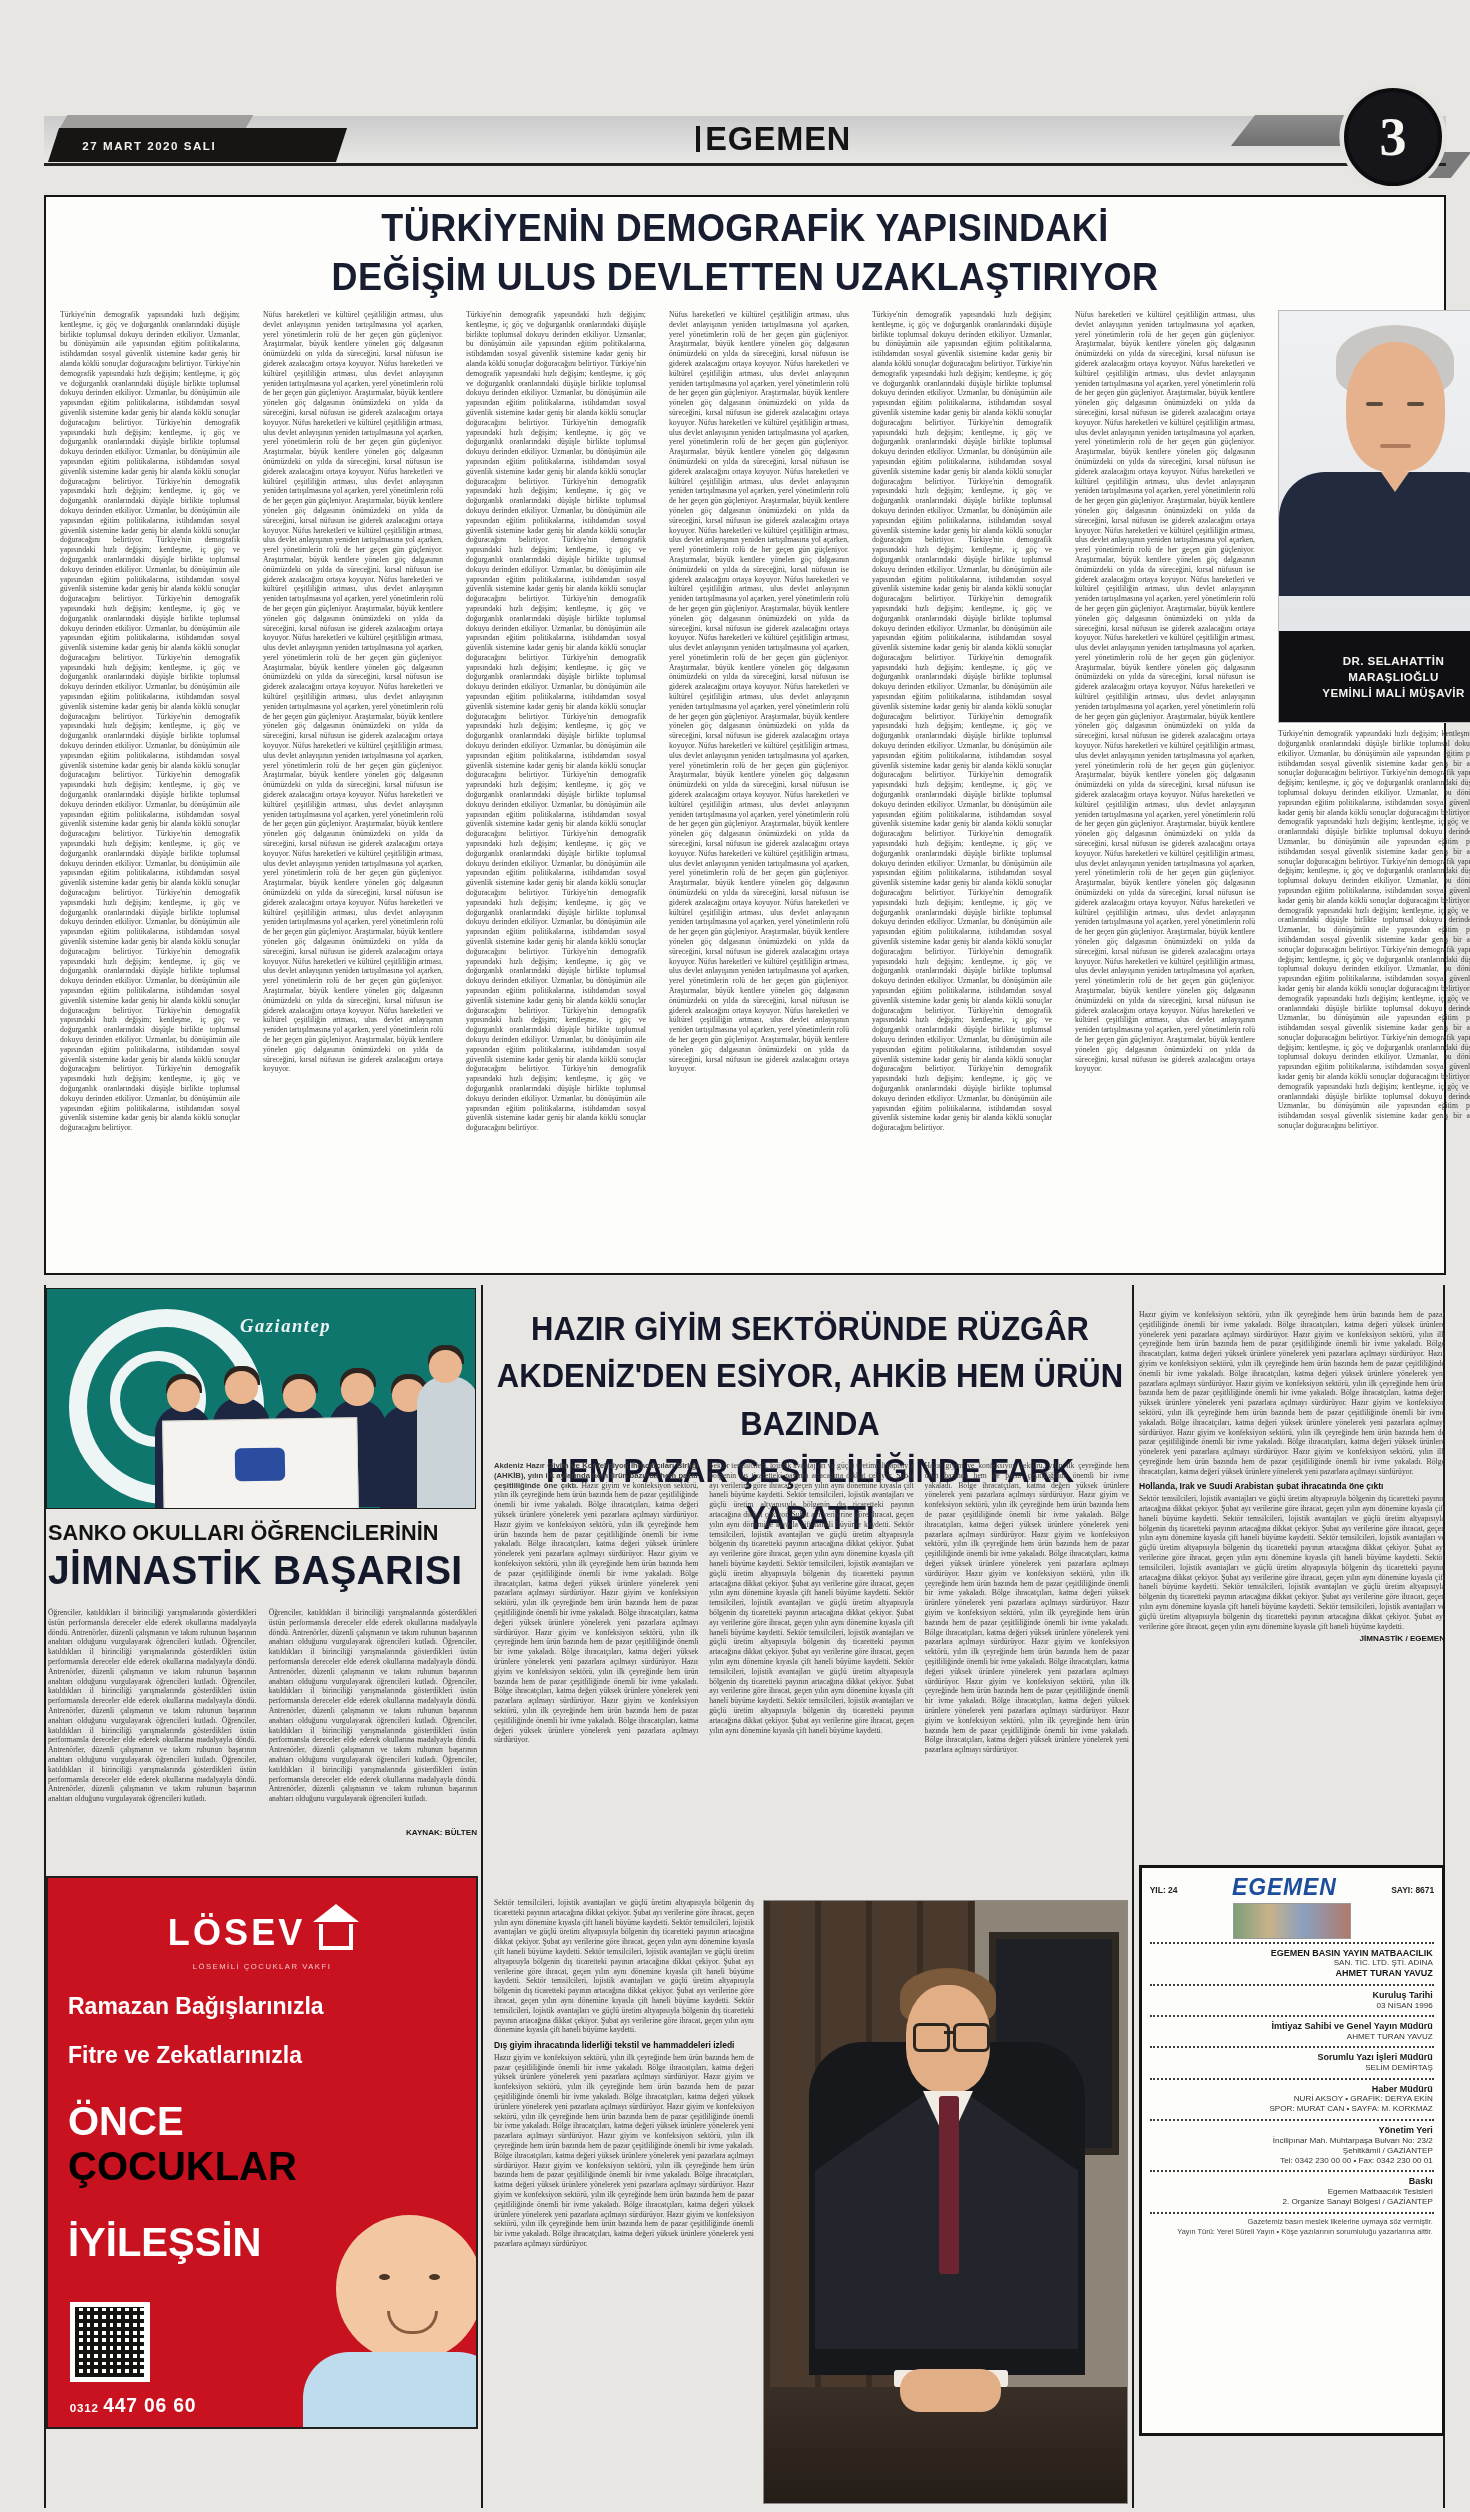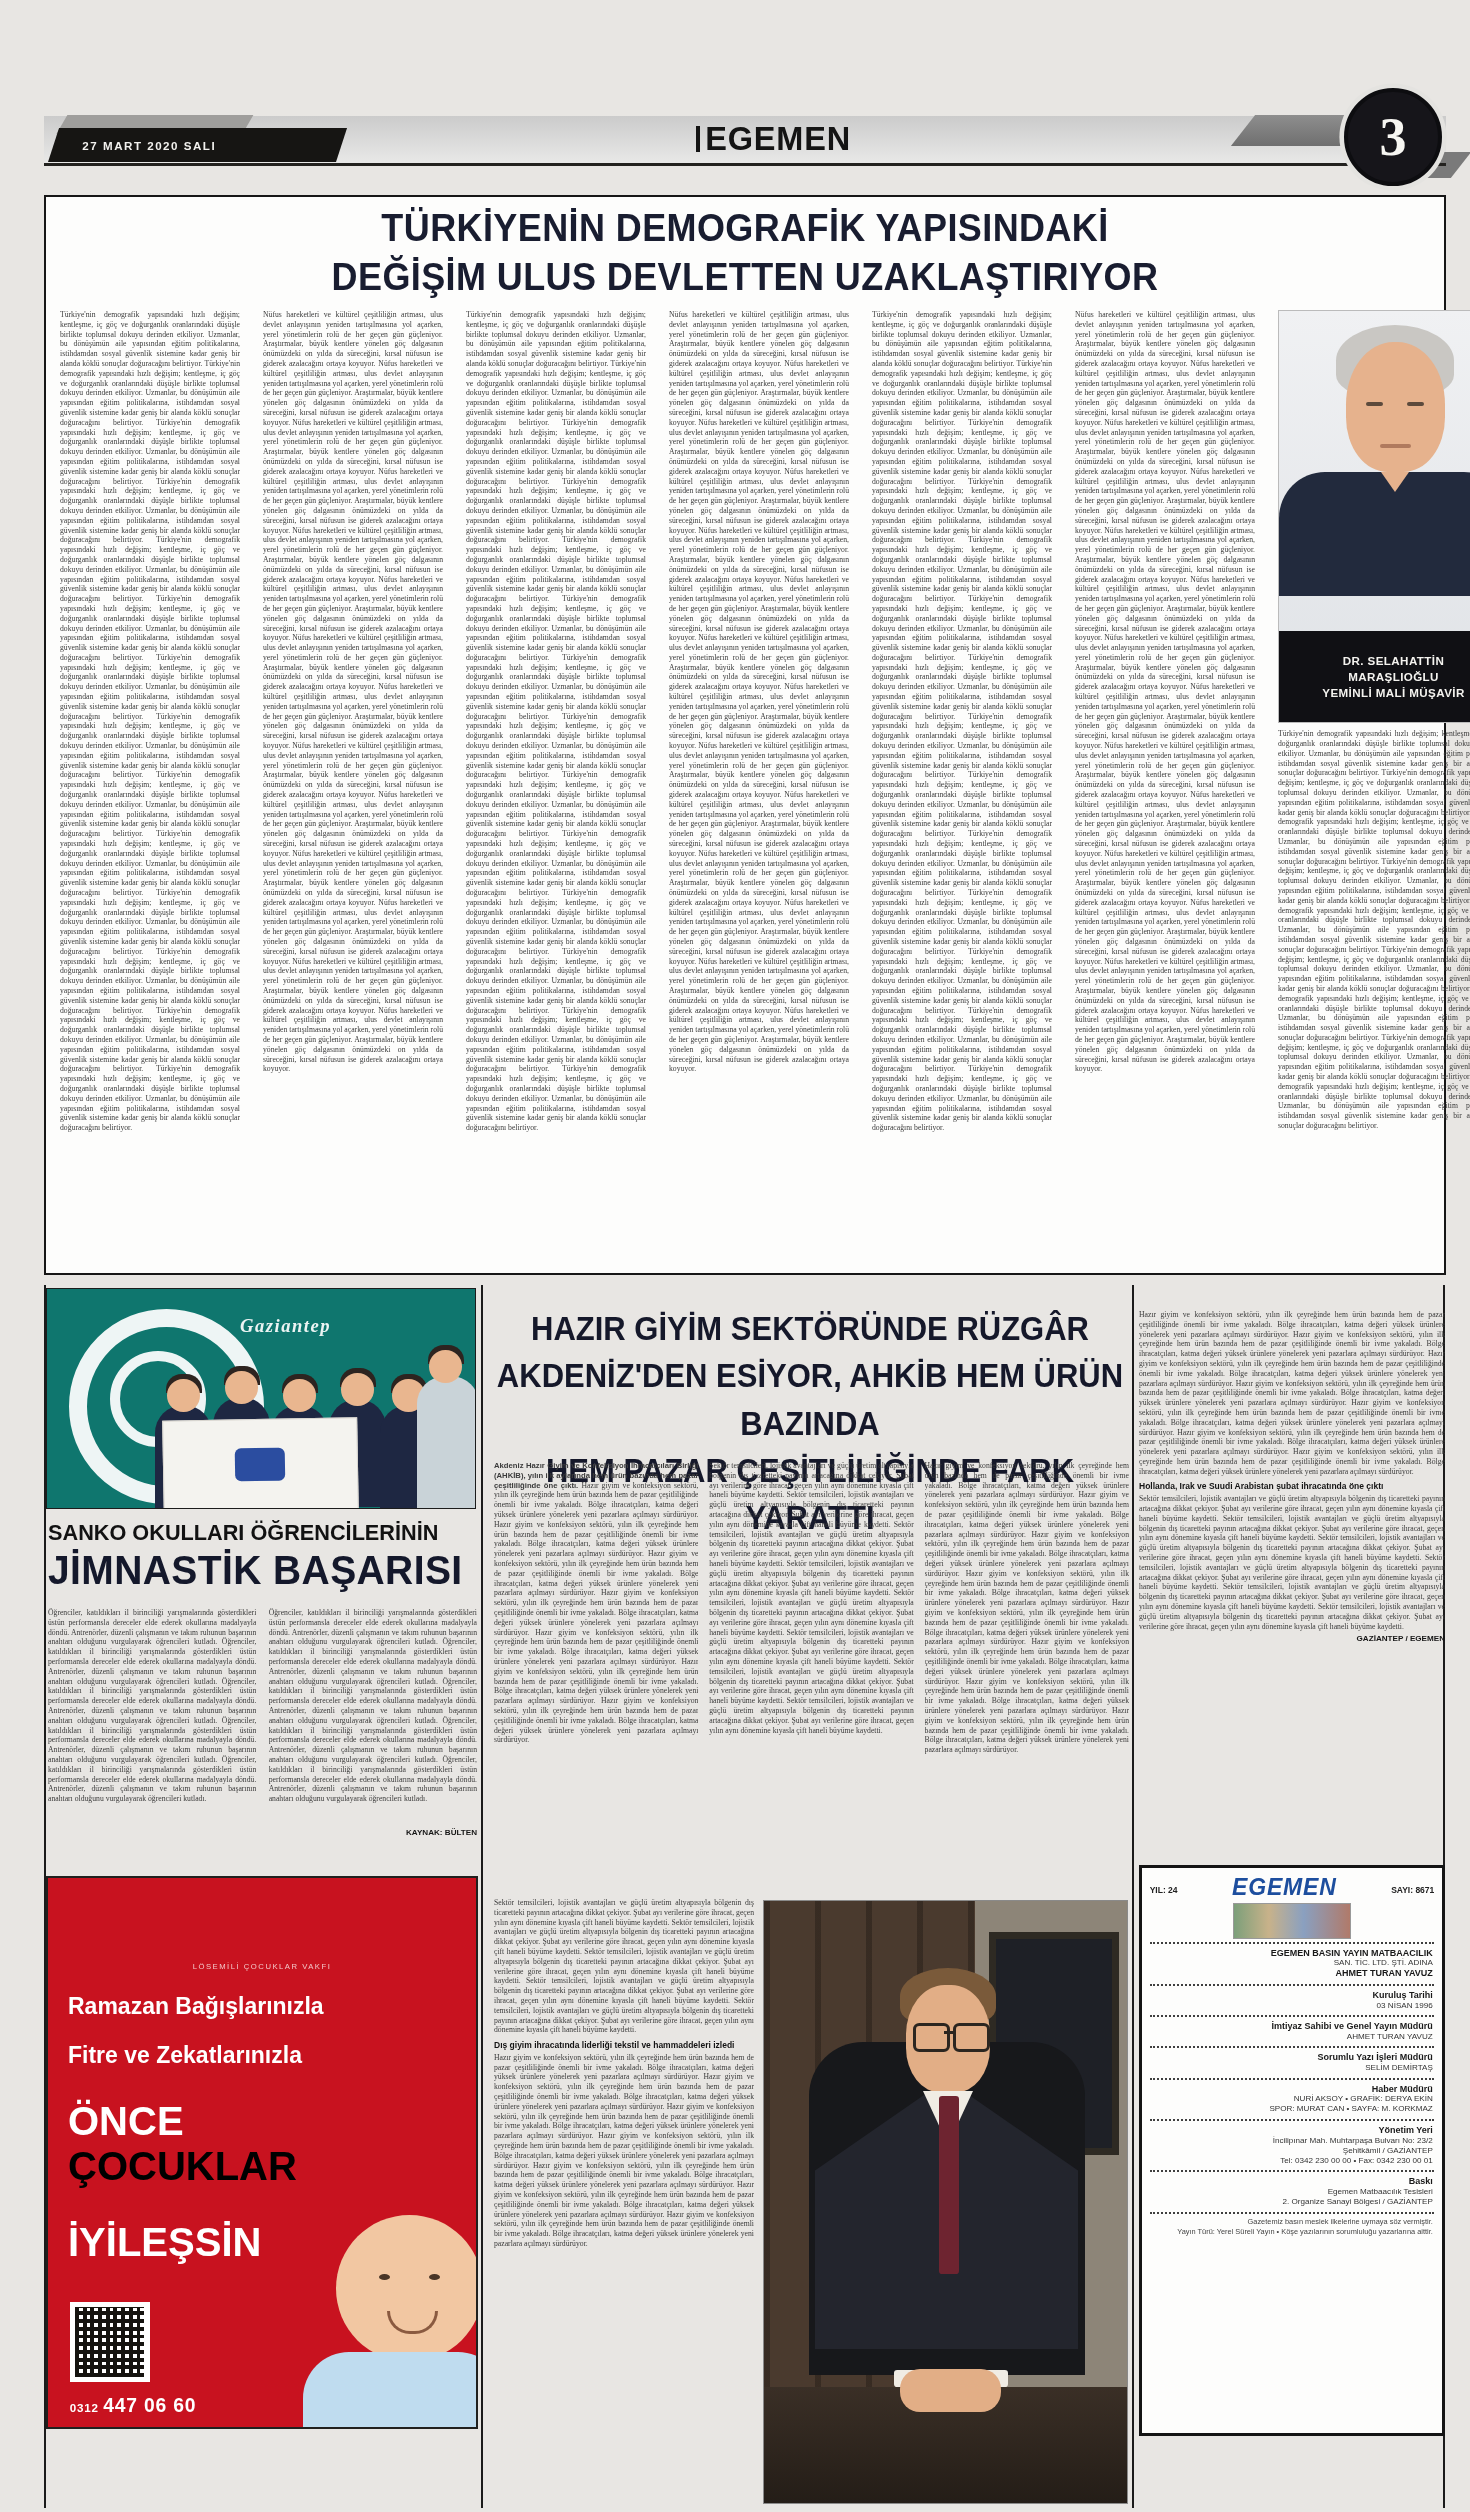--- a/index.html
+++ b/index.html
@@ -212,20 +212,27 @@
 <div class="abs a3-h2">JİMNASTİK BAŞARISI</div>
 <div class="abs a3-cols">
   <div class="c greek">Öğrenciler, katıldıkları il birinciliği yarışmalarında gösterdikleri üstün performansla dereceler elde ederek okullarına madalyayla döndü. Antrenörler, düzenli çalışmanın ve takım ruhunun başarının anahtarı olduğunu vurgulayarak öğrencileri kutladı.  Öğrenciler, katıldıkları il birinciliği yarışmalarında gösterdikleri üstün performansla dereceler elde ederek okullarına madalyayla döndü. Antrenörler, düzenli çalışmanın ve takım ruhunun başarının anahtarı olduğunu vurgulayarak öğrencileri kutladı.  Öğrenciler, katıldıkları il birinciliği yarışmalarında gösterdikleri üstün performansla dereceler elde ederek okullarına madalyayla döndü. Antrenörler, düzenli çalışmanın ve takım ruhunun başarının anahtarı olduğunu vurgulayarak öğrencileri kutladı.  Öğrenciler, katıldıkları il birinciliği yarışmalarında gösterdikleri üstün performansla dereceler elde ederek okullarına madalyayla döndü. Antrenörler, düzenli çalışmanın ve takım ruhunun başarının anahtarı olduğunu vurgulayarak öğrencileri kutladı.  Öğrenciler, katıldıkları il birinciliği yarışmalarında gösterdikleri üstün performansla dereceler elde ederek okullarına madalyayla döndü. Antrenörler, düzenli çalışmanın ve takım ruhunun başarının anahtarı olduğunu vurgulayarak öğrencileri kutladı. </div>
   <div class="c">
     <div class="greek" style="height:217px;overflow:hidden;">Öğrenciler, katıldıkları il birinciliği yarışmalarında gösterdikleri üstün performansla dereceler elde ederek okullarına madalyayla döndü. Antrenörler, düzenli çalışmanın ve takım ruhunun başarının anahtarı olduğunu vurgulayarak öğrencileri kutladı.  Öğrenciler, katıldıkları il birinciliği yarışmalarında gösterdikleri üstün performansla dereceler elde ederek okullarına madalyayla döndü. Antrenörler, düzenli çalışmanın ve takım ruhunun başarının anahtarı olduğunu vurgulayarak öğrencileri kutladı.  Öğrenciler, katıldıkları il birinciliği yarışmalarında gösterdikleri üstün performansla dereceler elde ederek okullarına madalyayla döndü. Antrenörler, düzenli çalışmanın ve takım ruhunun başarının anahtarı olduğunu vurgulayarak öğrencileri kutladı.  Öğrenciler, katıldıkları il birinciliği yarışmalarında gösterdikleri üstün performansla dereceler elde ederek okullarına madalyayla döndü. Antrenörler, düzenli çalışmanın ve takım ruhunun başarının anahtarı olduğunu vurgulayarak öğrencileri kutladı.  Öğrenciler, katıldıkları il birinciliği yarışmalarında gösterdikleri üstün performansla dereceler elde ederek okullarına madalyayla döndü. Antrenörler, düzenli çalışmanın ve takım ruhunun başarının anahtarı olduğunu vurgulayarak öğrencileri kutladı. </div>
     <div class="credit">KAYNAK: BÜLTEN</div>
   </div>
 </div>
 
 <div class="abs losev">
+  <div class="logo-row">
+    <span class="brand">LÖSEV</span>
+    <span class="house">
+      <span class="roof"></span>
+        <span class="bodyy"></span>
+    </span>
+  </div>
   <div class="sub">LÖSEMİLİ ÇOCUKLAR VAKFI</div>
   <div class="l1">Ramazan Bağışlarınızla</div>
   <div class="l2">Fitre ve Zekatlarınızla</div>
   <div class="b1">ÖNCE</div>
   <div class="b2">ÇOCUKLAR</div>
   <div class="b3">İYİLEŞSİN</div>
   <div class="kid-head"></div>
   <div class="kid-face-eye" style="left:331px;top:396px;"></div>
   <div class="kid-face-eye" style="left:381px;top:396px;"></div>
   <div class="kid-smile"></div>
@@ -272,21 +279,21 @@
   <div class="desk"></div>
   <div class="cuff1" style="left:130px;"></div>
   <div class="cuff2" style="left:218px;"></div>
   <div class="hands"></div>
 </div>
 
 <div class="abs rc-text greek">
   <span>Hazır giyim ve konfeksiyon sektörü, yılın ilk çeyreğinde hem ürün bazında hem de pazar çeşitliliğinde önemli bir ivme yakaladı. Bölge ihracatçıları, katma değeri yüksek ürünlere yönelerek yeni pazarlara açılmayı sürdürüyor.  Hazır giyim ve konfeksiyon sektörü, yılın ilk çeyreğinde hem ürün bazında hem de pazar çeşitliliğinde önemli bir ivme yakaladı. Bölge ihracatçıları, katma değeri yüksek ürünlere yönelerek yeni pazarlara açılmayı sürdürüyor.  Hazır giyim ve konfeksiyon sektörü, yılın ilk çeyreğinde hem ürün bazında hem de pazar çeşitliliğinde önemli bir ivme yakaladı. Bölge ihracatçıları, katma değeri yüksek ürünlere yönelerek yeni pazarlara açılmayı sürdürüyor.  Hazır giyim ve konfeksiyon sektörü, yılın ilk çeyreğinde hem ürün bazında hem de pazar çeşitliliğinde önemli bir ivme yakaladı. Bölge ihracatçıları, katma değeri yüksek ürünlere yönelerek yeni pazarlara açılmayı sürdürüyor.  Hazır giyim ve konfeksiyon sektörü, yılın ilk çeyreğinde hem ürün bazında hem de pazar çeşitliliğinde önemli bir ivme yakaladı. Bölge ihracatçıları, katma değeri yüksek ürünlere yönelerek yeni pazarlara açılmayı sürdürüyor.  Hazır giyim ve konfeksiyon sektörü, yılın ilk çeyreğinde hem ürün bazında hem de pazar çeşitliliğinde önemli bir ivme yakaladı. Bölge ihracatçıları, katma değeri yüksek ürünlere yönelerek yeni pazarlara açılmayı sürdürüyor.  Hazır giyim ve konfeksiyon sektörü, yılın ilk çeyreğinde hem ürün bazında hem de pazar çeşitliliğinde önemli bir ivme yakaladı. Bölge ihracatçıları, katma değeri yüksek ürünlere yönelerek yeni pazarlara açılmayı sürdürüyor. </span>
   <div class="subhead">Hollanda, Irak ve Suudi Arabistan şubat ihracatında öne çıktı</div>
   <span>Sektör temsilcileri, lojistik avantajları ve güçlü üretim altyapısıyla bölgenin dış ticaretteki payının artacağına dikkat çekiyor. Şubat ayı verilerine göre ihracat, geçen yılın aynı dönemine kıyasla çift haneli büyüme kaydetti.  Sektör temsilcileri, lojistik avantajları ve güçlü üretim altyapısıyla bölgenin dış ticaretteki payının artacağına dikkat çekiyor. Şubat ayı verilerine göre ihracat, geçen yılın aynı dönemine kıyasla çift haneli büyüme kaydetti.  Sektör temsilcileri, lojistik avantajları ve güçlü üretim altyapısıyla bölgenin dış ticaretteki payının artacağına dikkat çekiyor. Şubat ayı verilerine göre ihracat, geçen yılın aynı dönemine kıyasla çift haneli büyüme kaydetti.  Sektör temsilcileri, lojistik avantajları ve güçlü üretim altyapısıyla bölgenin dış ticaretteki payının artacağına dikkat çekiyor. Şubat ayı verilerine göre ihracat, geçen yılın aynı dönemine kıyasla çift haneli büyüme kaydetti.  Sektör temsilcileri, lojistik avantajları ve güçlü üretim altyapısıyla bölgenin dış ticaretteki payının artacağına dikkat çekiyor. Şubat ayı verilerine göre ihracat, geçen yılın aynı dönemine kıyasla çift haneli büyüme kaydetti.  Sektör temsilcileri, lojistik avantajları ve güçlü üretim altyapısıyla bölgenin dış ticaretteki payının artacağına dikkat çekiyor. Şubat ayı verilerine göre ihracat, geçen yılın aynı dönemine kıyasla çift haneli büyüme kaydetti. </span>
-  <div class="credit">GAZİANTEP / EGEMEN</div>
+  <div class="credit">JİMNASTİK / EGEMEN</div>
 </div>
 
 <div class="abs imprint">
   <div class="imp-head">
     <span class="yil">YIL: 24</span>
     <span class="imp-logo">
       <span class="redbar"></span>
       <span class="word" style="display:block;">EGEMEN</span>
     </span>
     <span class="sayi">SAYI: 8671</span>

